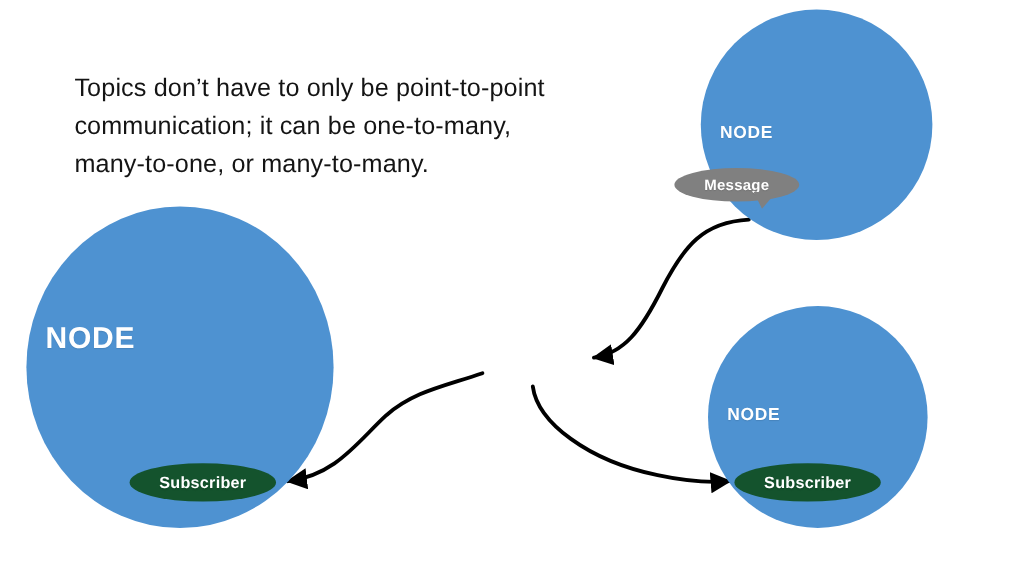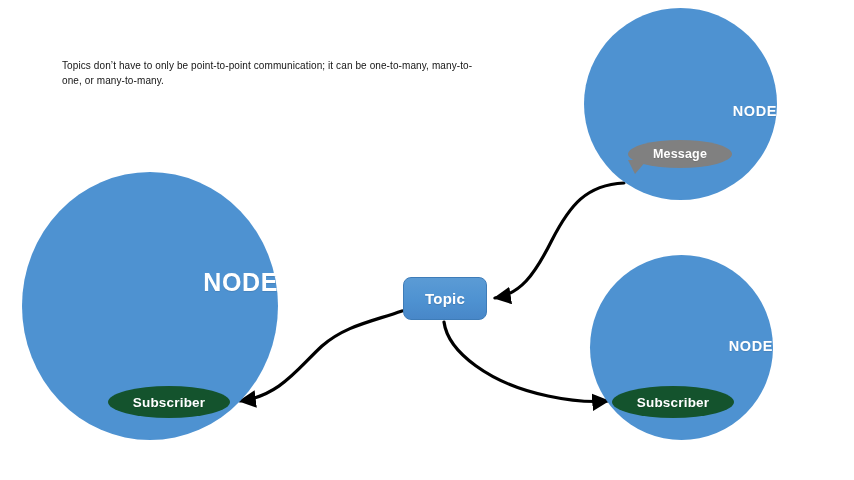--- a/index.html
+++ b/index.html
@@ -24,40 +24,41 @@
     width: 854px;
     height: 480px;
     pointer-events: none;
   }
 
   .caption {
     position: absolute;
     left: 62px;
     top: 58px;
     width: 420px;
-    font-size: 10px;
+    font-size: 21px;
     line-height: 1.5;
     color: #141414;
     letter-spacing: 0.1px;
   }
 
   .node {
     position: absolute;
     border-radius: 50%;
     background: #4E92D1;
   }
   .node-label {
     position: absolute;
     left: 0;
     right: 0;
-    text-align: right;
+    text-align: left;
     color: #ffffff;
     font-weight: bold;
     letter-spacing: 0.6px;
     text-shadow: 0 1px 1px rgba(0,0,0,0.10);
+    padding-left: 16px;
   }
 
   
   #node-left {
     left: 22px;
     top: 172px;
     width: 256px;
     height: 268px;
   }
   #node-left .node-label {
@@ -118,21 +119,21 @@
     width: 122px;
     height: 32px;
   }
   #publisher-pill {
     left: 624px;
     top: 166px;
     width: 116px;
     height: 32px;
   }
   #message-pill {
-    left: 628px;
+    left: 562px;
     top: 140px;
     width: 104px;
     height: 28px;
     font-size: 12.5px;
   }
   #message-tail {
     position: absolute;
     left: 628px;
     top: 160px;
     width: 0;
@@ -192,15 +193,14 @@
     <div class="node-label">NODE</div>
   </div>
   <div class="pill pill-message" id="message-pill">Message</div>
   <div id="message-tail"></div>
 
   <div class="node" id="node-sub-right">
     <div class="node-label">NODE</div>
   </div>
   <div class="pill pill-subscriber" id="sub-right">Subscriber</div>
 
-  <div id="topic-box">Topic</div>
 
 </div>
 
 </body></html>

